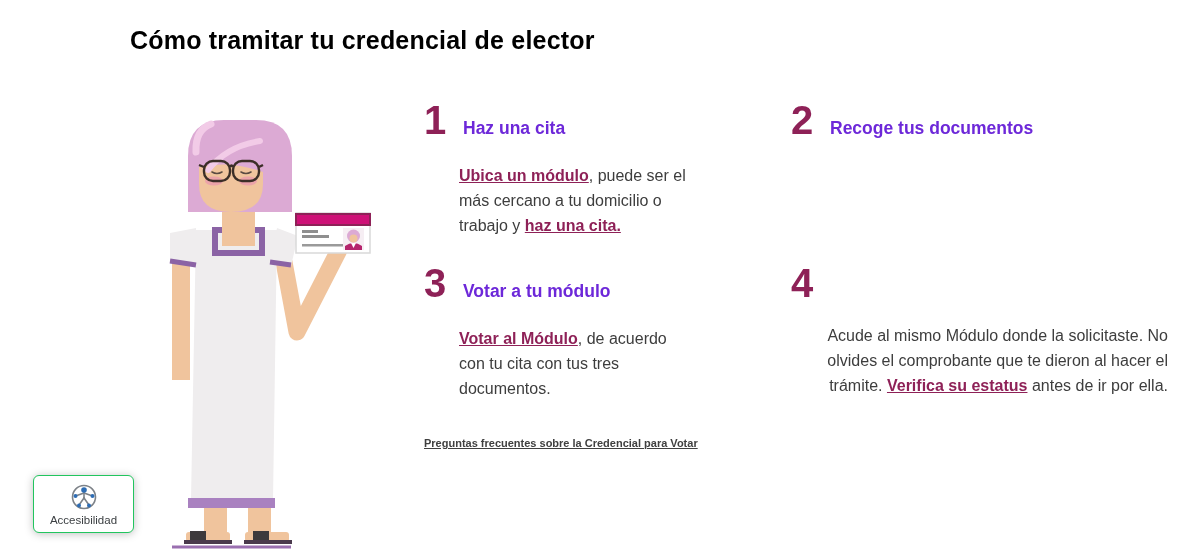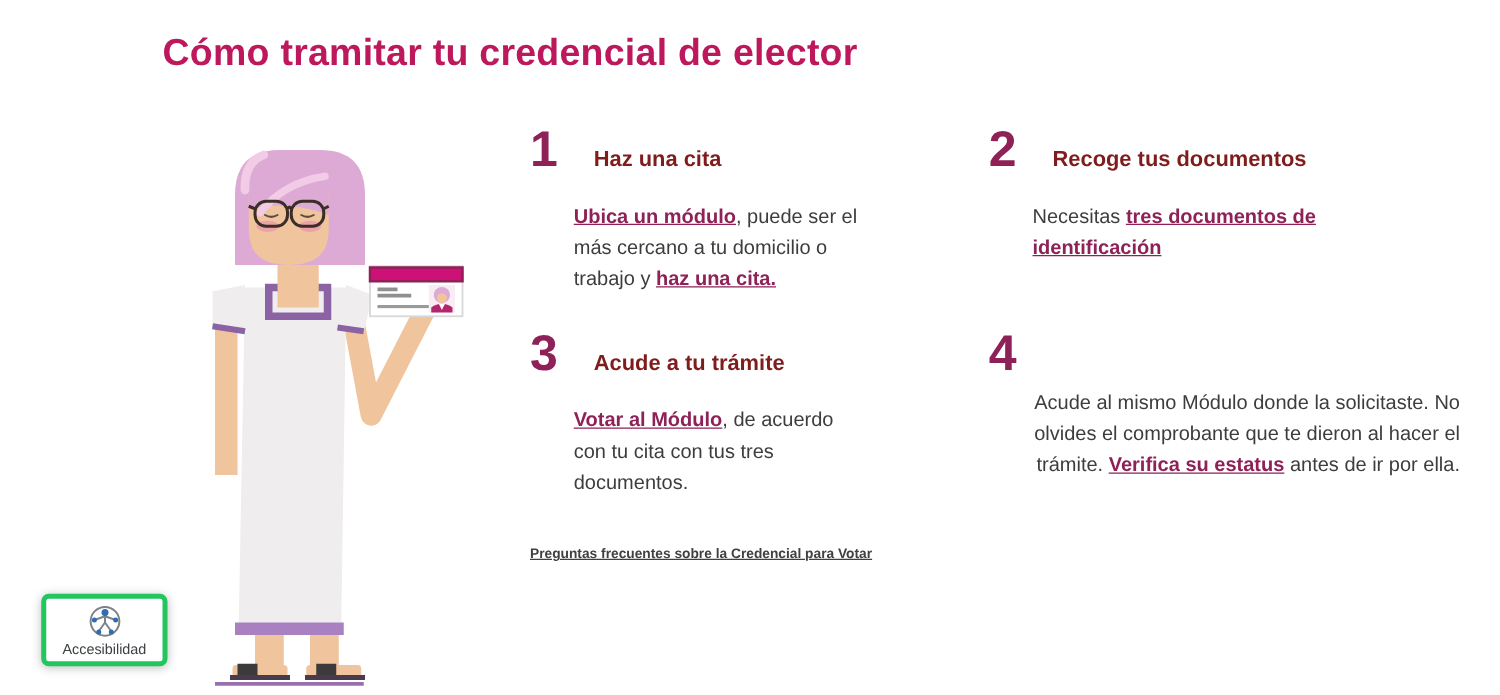--- a/index.html
+++ b/index.html
@@ -2,51 +2,51 @@
 <html><head>
 <meta charset="utf-8">
 <style>
   html,body{margin:0;padding:0;background:#ffffff;}
   .canvas{
     position:relative;width:1200px;height:556px;background:#ffffff;
     font-family:"Liberation Sans",sans-serif;overflow:hidden;
   }
   .page-title{
     position:absolute;left:130px;top:26px;margin:0;
-    font-size:30px;font-weight:bold;color:#be185d;letter-spacing:.2px;
+    font-size:25px;font-weight:bold;color:#000000;letter-spacing:.2px;
   }
   
   .step{position:absolute;}
   .step-1{left:424px;top:100px;}
   .step-2{left:791px;top:100px;}
   .step-3{left:424px;top:263px;}
   .step-4{left:791px;top:263px;}
   .step-head{display:flex;align-items:baseline;gap:7px;}
   .step-number{
     flex:none;width:28px;font-size:40px;line-height:1;font-weight:bold;
     color:#8e2157;
   }
-  .step-title{margin:16px;font-size:17.5px;font-weight:bold;color:#7f1d1d;}
+  .step-title{margin:4px;font-size:17.5px;font-weight:bold;color:#6d28d9;}
   .step-body{
-    margin:7px 0 0 35px;font-size:16px;line-height:1.57;color:#3d3d3d;
+    margin:20px 0 0 35px;font-size:16px;line-height:1.57;color:#3d3d3d;
   }
   .step-1 .step-body,.step-3 .step-body{width:237px;}
   .step-2 .step-body{width:252px;}
   .step-4 .step-body{width:342px;text-align:right;}
   .inline-link{
     color:#8e2157;font-weight:bold;text-decoration:underline;cursor:pointer;
   }
   .faq-link{
     position:absolute;left:424px;top:437px;font-size:11px;font-weight:bold;
     color:#404040;text-decoration:underline;cursor:pointer;
   }
   
   .a11y-btn{
     position:absolute;left:33px;top:475px;width:101px;height:58px;
-    background:#ffffff;border:4px solid #22c55e;border-radius:6px;
+    background:#ffffff;border:1px solid #22c55e;border-radius:6px;
     box-shadow:0 1px 8px rgba(0,0,0,.25);
     display:flex;flex-direction:column;align-items:center;justify-content:center;
     gap:2px;cursor:pointer;padding:0;font-family:inherit;
   }
   .a11y-label{font-size:11.5px;color:#3c4043;}
   
   .illustration{position:absolute;left:140px;top:112px;width:260px;height:444px;}
 </style>
 </head>
 <body>
@@ -129,27 +129,26 @@
       <h2 class="step-title">Haz una cita</h2>
     </div>
     <p class="step-body"><a class="inline-link" href="#">Ubica un módulo</a><span>, puede ser el más cercano a tu domicilio o trabajo y </span><a class="inline-link" href="#">haz una cita.</a></p>
   </div>
 
   <div class="step step-2">
     <div class="step-head">
       <span class="step-number">2</span>
       <h2 class="step-title">Recoge tus documentos</h2>
     </div>
-    <p class="step-body"><span>Necesitas </span><a class="inline-link" href="#">tres documentos de identificación</a></p>
   </div>
 
   <div class="step step-3">
     <div class="step-head">
       <span class="step-number">3</span>
-      <h2 class="step-title">Acude a tu trámite</h2>
+      <h2 class="step-title">Votar a tu módulo</h2>
     </div>
     <p class="step-body"><a class="inline-link" href="#">Votar al Módulo</a><span>, de acuerdo con tu cita con tus tres documentos.</span></p>
   </div>
 
   <div class="step step-4">
     <div class="step-head">
       <span class="step-number">4</span>
     </div>
     <p class="step-body"><span>Acude al mismo Módulo donde la solicitaste. No olvides el comprobante que te dieron al hacer el trámite. </span><a class="inline-link" href="#">Verifica su estatus</a><span> antes de ir por ella.</span></p>
   </div>

